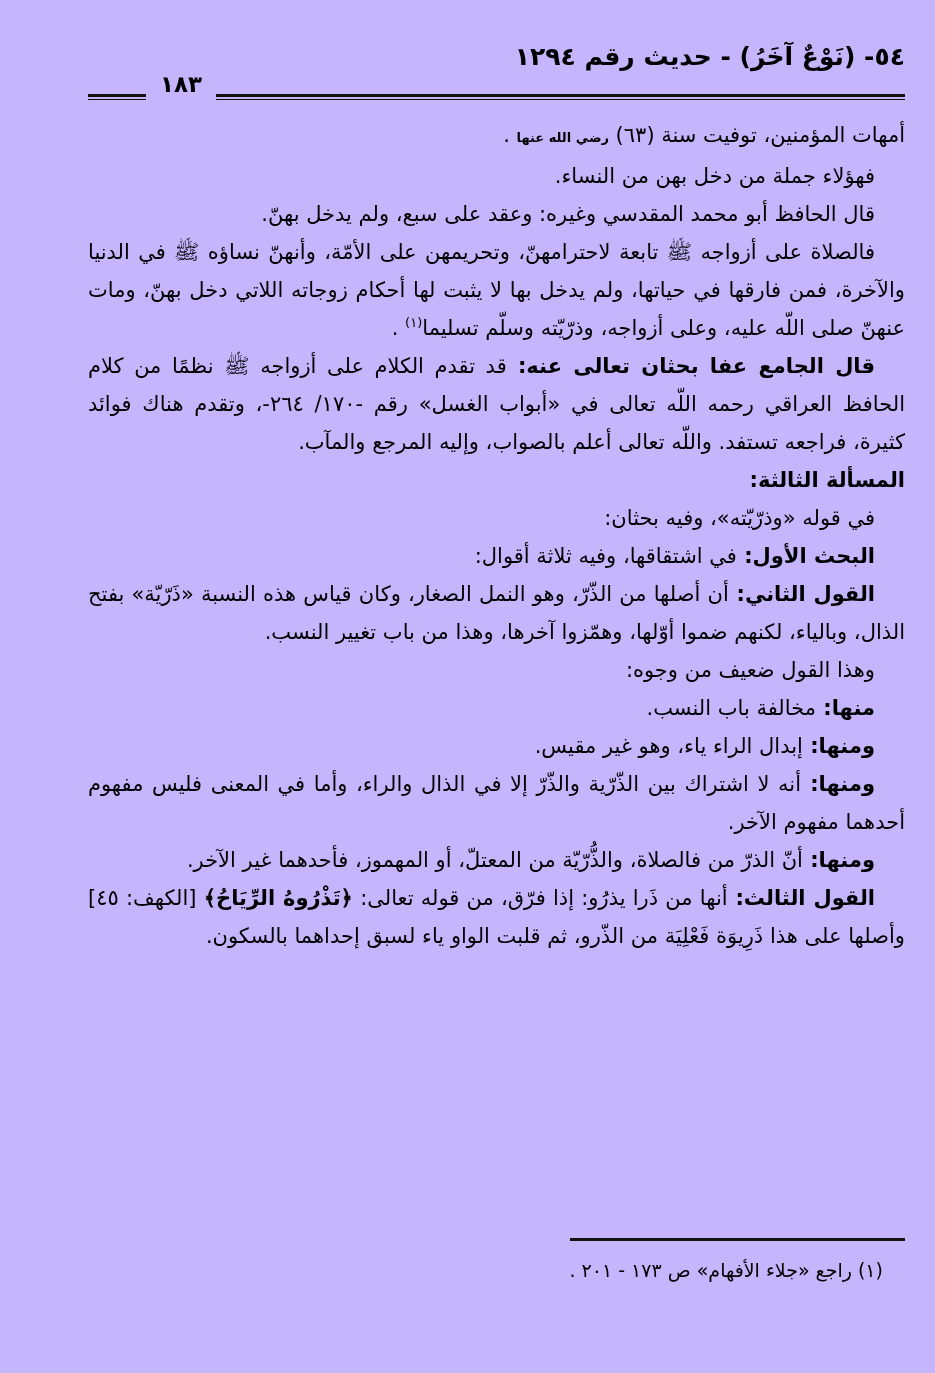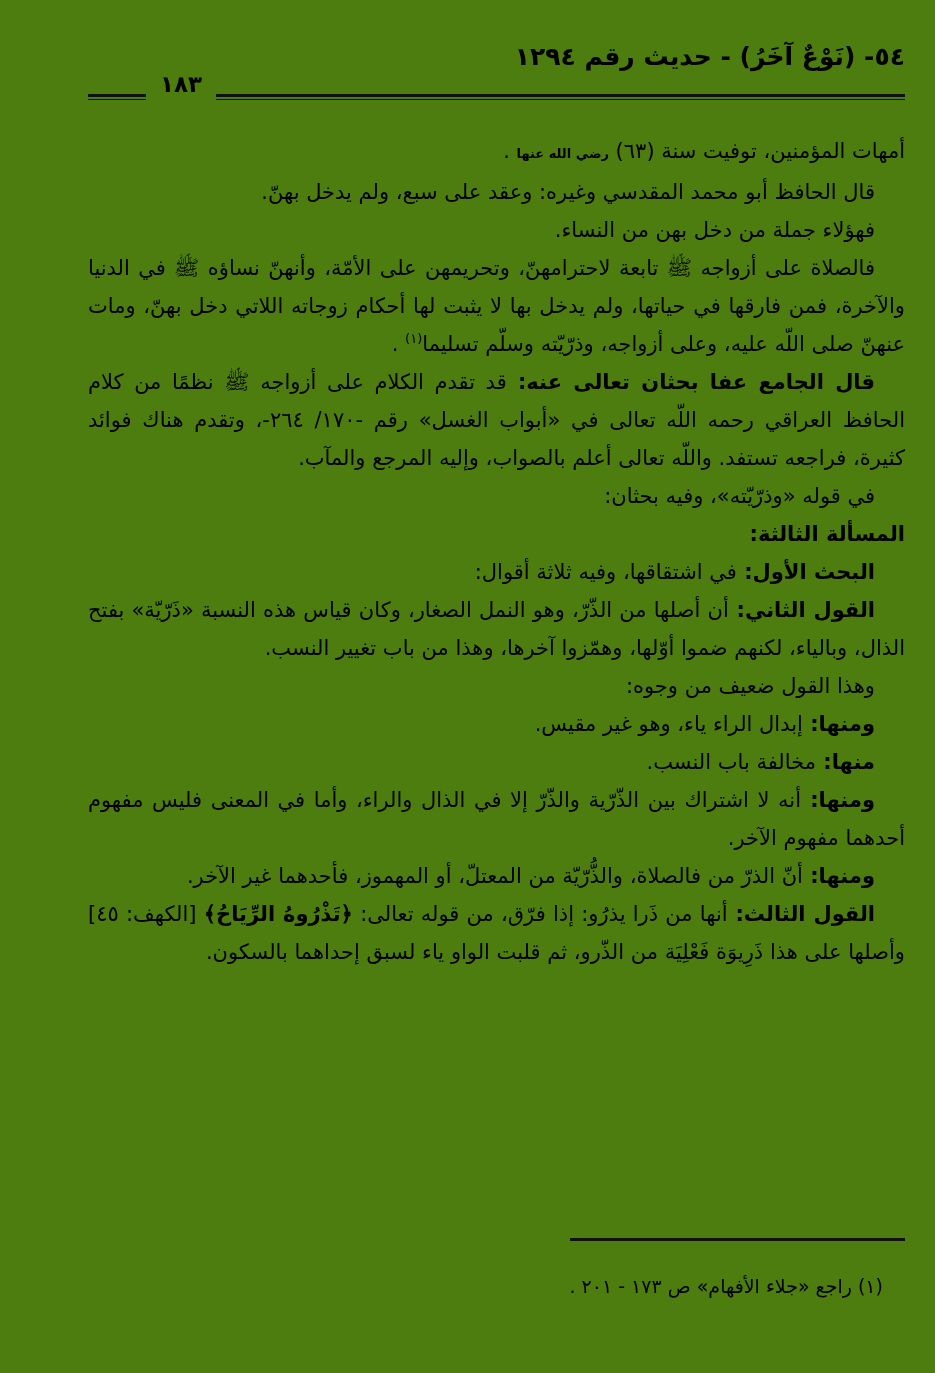--- a/index.html
+++ b/index.html
@@ -5,21 +5,21 @@
   html, body {
     margin: 0;
     padding: 0;
     background: #e8e8e4;
   }
   .page {
     position: relative;
     width: 935px;
     height: 1373px;
     margin: 0 auto;
-    background: #4d7c0f;
+    background: #c4b5fd;
     color: #000;
     direction: rtl;
     font-family: "DejaVu Sans", "Liberation Sans", sans-serif;
     overflow: hidden;
     box-sizing: border-box;
     padding: 42px 30px 0 88px;
   }
 
   
   .hdr-title {
@@ -46,21 +46,21 @@
   .pagenum {
     font-size: 23px;
     font-weight: bold;
     padding: 0 14px;
     line-height: 1;
     transform: translateY(-4px);
   }
 
   
   .body-text {
-    margin-top: 32px;
+    margin-top: 16px;
     font-size: 21px;
     line-height: 38px;
     text-align: justify;
   }
   .para {
     margin: 0;
     text-indent: 30px;
   }
   .para.flush { text-indent: 0; }
   .lead { font-weight: bold; }
@@ -83,21 +83,21 @@
     top: 1238px;
     right: 30px;
     left: 88px;
   }
   .fn-rule {
     width: 335px;
     border-top: 3px solid #111;
     margin-right: 0;
   }
   .fn-text {
-    margin-top: 34px;
+    margin-top: 18px;
     font-size: 19px;
     text-align: right;
     text-indent: 22px;
   }
 </style>
 </head>
 <body>
 
 <div class="page">
 
@@ -110,62 +110,62 @@
     </div>
   </header>
 
   <main class="body-text">
 
     <p class="para flush">
       <span class="lead"></span><span>أمهات المؤمنين، توفيت سنة (٦٣) </span><span class="honorific">رضي الله عنها</span><span class="quran"></span><span class="fn-marker"></span><span> .</span>
     </p>
 
     <p class="para">
-      <span class="lead"></span><span>قال الحافظ أبو محمد المقدسي وغيره: وعقد على سبع، ولم يدخل بهنّ.</span><span class="fn-marker"></span><span></span>
+      <span class="lead"></span><span>فهؤلاء جملة من دخل بهن من النساء.</span><span class="fn-marker"></span><span></span>
     </p>
 
     <p class="para">
-      <span class="lead"></span><span>فهؤلاء جملة من دخل بهن من النساء.</span><span class="fn-marker"></span><span></span>
+      <span class="lead"></span><span>قال الحافظ أبو محمد المقدسي وغيره: وعقد على سبع، ولم يدخل بهنّ.</span><span class="fn-marker"></span><span></span>
     </p>
 
     <p class="para">
       <span class="lead"></span><span>فالصلاة على أزواجه ﷺ تابعة لاحترامهنّ، وتحريمهن على الأمّة، وأنهنّ نساؤه ﷺ في الدنيا والآخرة، فمن فارقها في حياتها، ولم يدخل بها لا يثبت لها أحكام زوجاته اللاتي دخل بهنّ، ومات عنهنّ صلى اللّه عليه، وعلى أزواجه، وذرّيّته وسلّم تسليما</span><span class="fn-marker">(١)</span><span> .</span>
     </p>
 
     <p class="para">
       <span class="lead">قال الجامع عفا بحثان تعالى عنه: </span><span>قد تقدم الكلام على أزواجه ﷺ نظمًا من كلام الحافظ العراقي رحمه اللّه تعالى في «أبواب الغسل» رقم -١٧٠/ ٢٦٤-، وتقدم هناك فوائد كثيرة، فراجعه تستفد. واللّه تعالى أعلم بالصواب، وإليه المرجع والمآب.</span><span class="fn-marker"></span><span></span>
     </p>
 
+    <p class="para flush">
+      <span class="lead">المسألة الثالثة:</span><span></span>
+    </p>
+
     <p class="para">
       <span class="lead"></span><span>في قوله «وذرّيّته»، وفيه بحثان:</span><span class="fn-marker"></span><span></span>
-    </p>
-
-    <p class="para flush">
-      <span class="lead">المسألة الثالثة:</span><span></span>
     </p>
 
     <p class="para">
       <span class="lead">البحث الأول: </span><span>في اشتقاقها، وفيه ثلاثة أقوال:</span><span class="fn-marker"></span><span></span>
     </p>
 
 
     <p class="para">
       <span class="lead">القول الثاني: </span><span>أن أصلها من الذّرّ، وهو النمل الصغار، وكان قياس هذه النسبة «ذَرّيّة» بفتح الذال، وبالياء، لكنهم ضموا أوّلها، وهمّزوا آخرها، وهذا من باب تغيير النسب.</span><span class="fn-marker"></span><span></span>
     </p>
 
     <p class="para">
       <span class="lead"></span><span>وهذا القول ضعيف من وجوه:</span><span class="fn-marker"></span><span></span>
     </p>
 
     <p class="para">
-      <span class="lead">ومنها: </span><span>إبدال الراء ياء، وهو غير مقيس.</span><span class="fn-marker"></span><span></span>
+      <span class="lead">منها: </span><span>مخالفة باب النسب.</span><span class="fn-marker"></span><span></span>
     </p>
 
     <p class="para">
-      <span class="lead">منها: </span><span>مخالفة باب النسب.</span><span class="fn-marker"></span><span></span>
+      <span class="lead">ومنها: </span><span>إبدال الراء ياء، وهو غير مقيس.</span><span class="fn-marker"></span><span></span>
     </p>
 
     <p class="para">
       <span class="lead">ومنها: </span><span>أنه لا اشتراك بين الذّرّية والذّرّ إلا في الذال والراء، وأما في المعنى فليس مفهوم أحدهما مفهوم الآخر.</span><span class="fn-marker"></span><span></span>
     </p>
 
     <p class="para">
       <span class="lead">ومنها: </span><span>أنّ الذرّ من فالصلاة، والذُّرّيّة من المعتلّ، أو المهموز، فأحدهما غير الآخر.</span><span class="fn-marker"></span><span></span>
     </p>
 

